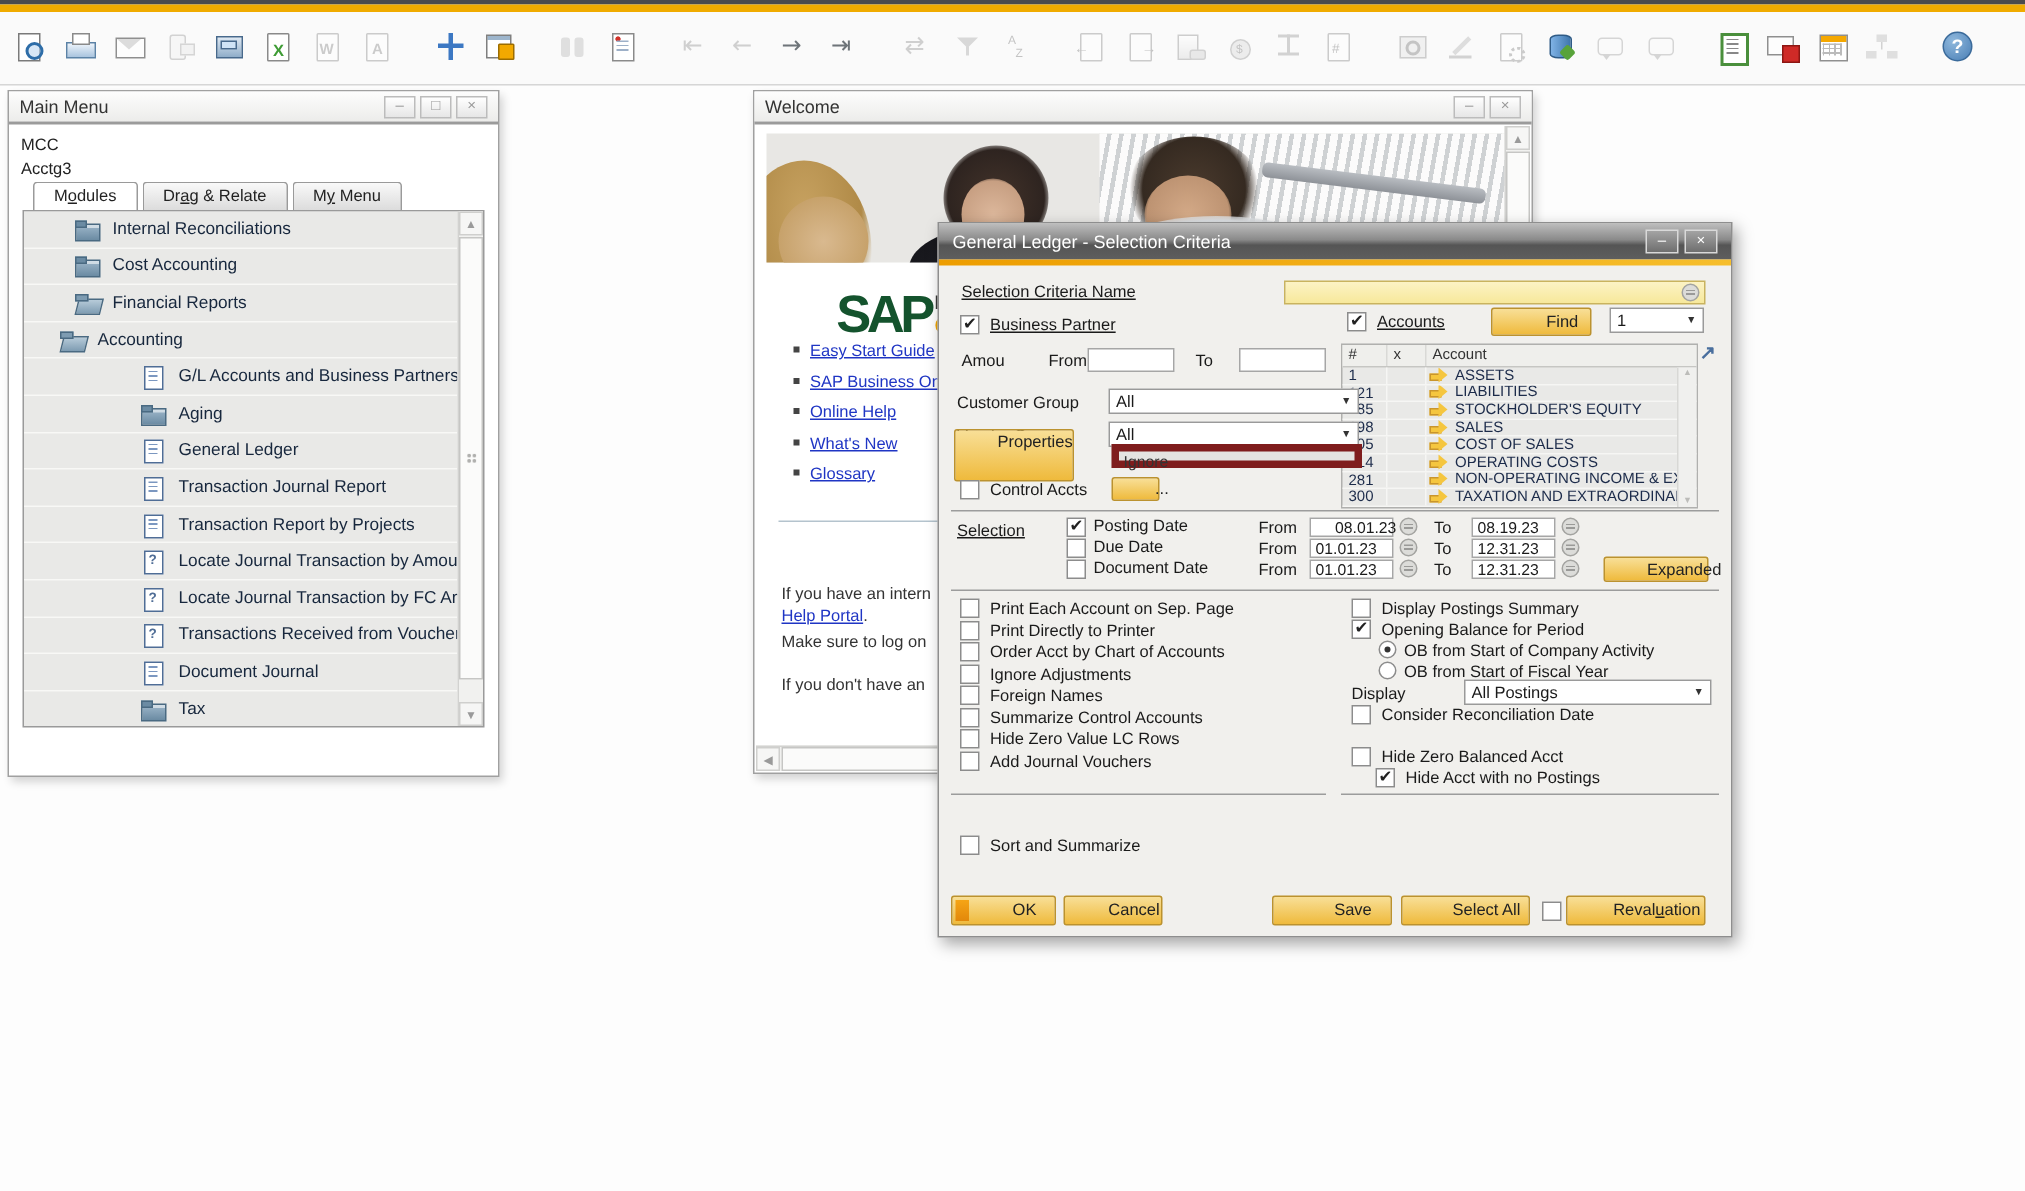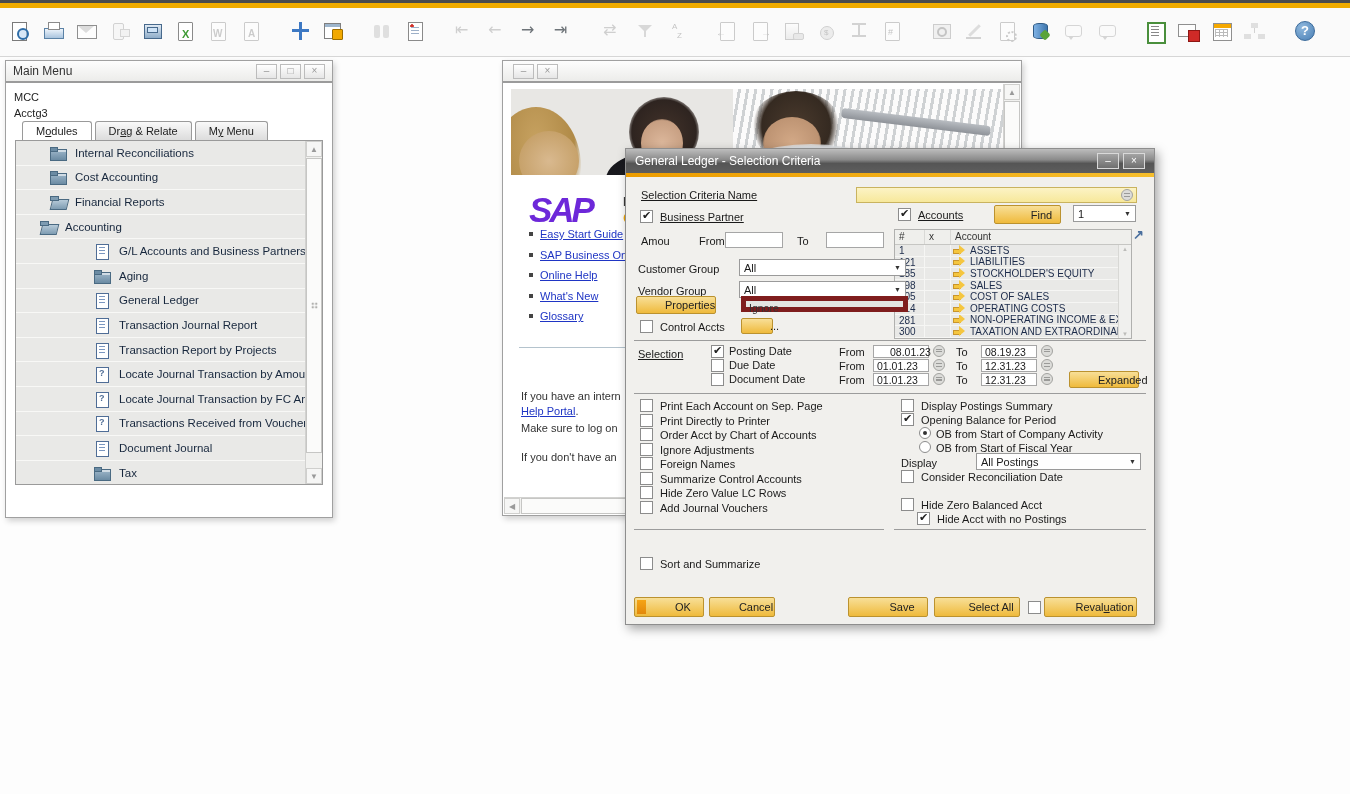--- a/index.html
+++ b/index.html
@@ -118,21 +118,21 @@
   .sthumb{position:absolute;left:0;width:16px;background:#fbfbfa;border:1px solid #c6c6c4;}
   .sthumb::after{content:"";position:absolute;left:4px;top:50%;width:7px;height:7px;margin-top:-4px;
     background:radial-gradient(circle,#b0b0ae 0 1px,transparent 1.5px);background-size:3.5px 3.5px;}
 
   
   .banner{position:absolute;left:8px;top:28px;width:493px;height:86px;overflow:hidden;background:#e8e7e4;}
   .banner .blinds{position:absolute;right:0;top:0;width:55%;height:100%;
     background:repeating-linear-gradient(100deg,rgba(255,255,255,.85) 0 5px,rgba(186,192,198,.55) 5px 8px);}
   .banner .p{position:absolute;border-radius:50%;}
   .sap-logo{position:absolute;left:26px;top:130px;width:120px;height:44px;}
-  .sap-word{font-size:35px;font-weight:bold;font-style:italic;color:#6d28d9;letter-spacing:-3px;line-height:38px;}
+  .sap-word{font-size:35px;font-weight:bold;color:#14532d;letter-spacing:-3px;line-height:38px;text-align:center;}
   .sap-bus{position:absolute;left:94px;top:3px;font-size:13px;color:#3a3a3a;font-weight:bold;}
   .sap-one{position:absolute;left:94px;top:18px;font-size:15px;color:#f0a500;font-weight:bold;}
   .wlink{color:#1f35c4;text-decoration:underline;font-size:11px;}
   .bullet{display:inline-block;width:4px;height:4px;background:#444;margin-right:7px;vertical-align:2px;}
   .wtext{font-size:11px;color:#333;}
   .hr-blue{position:absolute;left:16px;top:286px;width:290px;border-top:1px solid #b4c3cd;}
   .hscroll{position:absolute;left:1px;bottom:1px;height:17px;right:18px;background:#f1f1ef;border-top:1px solid #d2d2d0;}
   .harrow{position:absolute;left:0;top:0;width:16px;height:16px;background:#f6f6f5;border:1px solid #cfcfcd;
     color:#9a9a9a;font-size:8px;text-align:center;line-height:15px;}
   .hthumb{position:absolute;left:17px;top:0;width:120px;height:16px;background:#fbfbfa;border:1px solid #c6c6c4;}
@@ -311,20 +311,21 @@
     <div class="vscroll">
       <span class="sarrow" style="top:0;">▲</span>
       <span class="sthumb" style="top:17px;height:295px;"></span>
       <span class="sarrow" style="bottom:0;">▼</span>
     </div>
   </div>
 </div>
 
 <div class="win" style="left:502px;top:60px;width:520px;height:456px;z-index:20;">
   <div class="wtitle">
+    <span class="tlabel">Welcome</span>
     <span class="wbtn">–</span>
     <span class="wbtn">×</span>
   </div>
   <div class="banner">
     <div class="blinds"></div>
     <div class="p" style="left:-20px;top:18px;width:90px;height:120px;background:radial-gradient(ellipse at 50% 30%,#c7a261,#b08a47 60%,transparent 75%);"></div>
     <div class="p" style="left:8px;top:42px;width:60px;height:60px;background:radial-gradient(circle,#d9b98f,#c7a26b 70%,transparent 80%);"></div>
     <div class="p" style="left:118px;top:8px;width:70px;height:70px;background:radial-gradient(circle,#43332a,#2e2420 65%,transparent 78%);"></div>
     <div class="p" style="left:130px;top:30px;width:42px;height:48px;background:radial-gradient(circle,#dcb79b,#c79f82 70%,transparent 82%);"></div>
     <div class="p" style="left:95px;top:60px;width:130px;height:60px;background:radial-gradient(ellipse,#23232a,#17171c 70%,transparent 85%);"></div>
@@ -472,21 +473,21 @@
     <span class="lbl" style="left:12px;top:86px;">Customer Group</span>
     <span class="dd" style="left:113px;top:82px;width:167px;">
       <span class="val">All</span>
         <span class="ar">▼</span>
     </span>
     <span class="lbl" style="left:12px;top:108px;">Vendor Group</span>
     <span class="dd" style="left:113px;top:104px;width:167px;">
       <span class="val">All</span>
         <span class="ar">▼</span>
     </span>
-    <span class="gbtn" style="left:10px;top:119px;width:80px;height:18px;line-height:17px;text-align:right;">Properties</span>
+    <span class="gbtn" style="left:10px;top:109px;width:80px;height:35px;line-height:17px;text-align:right;">Properties</span>
     <span class="inp ro" style="left:115px;top:119px;width:167px;">Ignore</span>
     <span class="cb" style="left:14px;top:143px;"></span>
     <span class="lbl" style="left:34px;top:144px;">Control Accts</span>
     <span class="gbtn" style="left:115px;top:141px;width:32px;height:16px;line-height:14px;">...</span>
 
     <div class="sep" style="top:163px;"></div>
 
     <span class="lbl ulink" style="left:12px;top:171px;">Selection</span>
     <div style="position:absolute;left:0;top:168px;right:0;">
 

